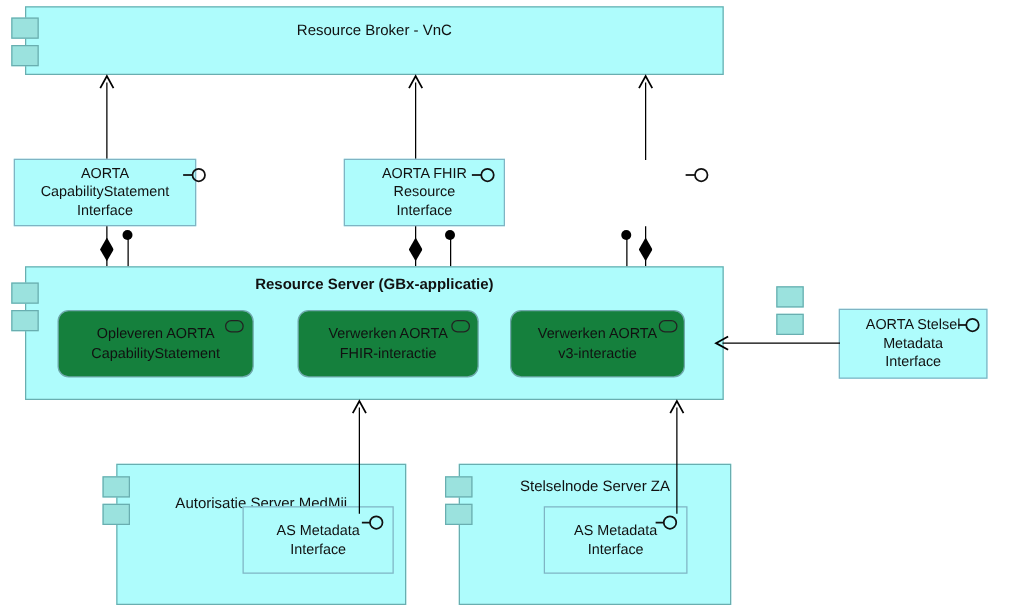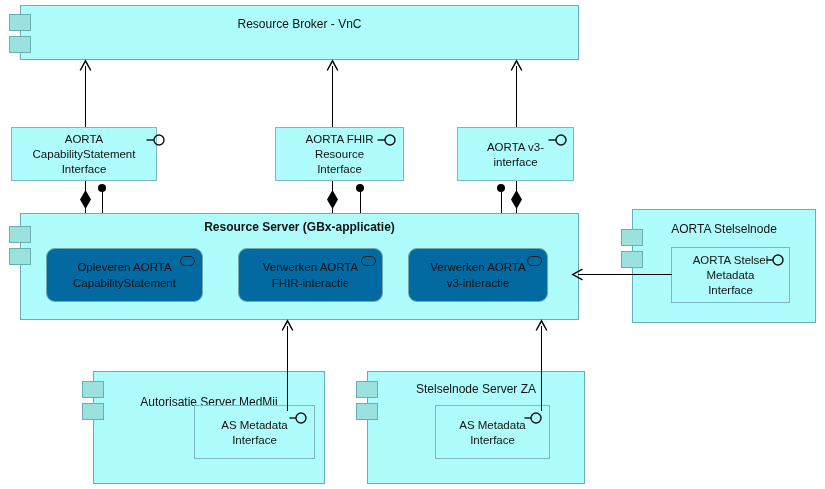--- a/index.html
+++ b/index.html
@@ -13,21 +13,21 @@
   .comp-title{position:absolute;left:0;right:0;text-align:center;font-size:12px;color:#111;line-height:13px;}
   .tab{position:absolute;width:22px;height:17px;background:#9BE2DE;border:1px solid #69AEB0;box-sizing:border-box;}
 
   
   .iface{position:absolute;background:#AEFCFC;border:1px solid #7FB4C4;box-sizing:border-box;
          display:flex;align-items:center;justify-content:center;}
   .iface-txt{font-size:11.5px;color:#111;line-height:15px;text-align:center;width:100%;padding:0 4px;box-sizing:border-box;}
   .lolli{position:absolute;pointer-events:none;}
 
   
-  .proc{position:absolute;background:#0369a1;border:1px solid #6FA9AC;border-radius:9px;box-sizing:border-box;}
+  .proc{position:absolute;background:#15803d;border:1px solid #6FA9AC;border-radius:9px;box-sizing:border-box;}
   .proc-txt{position:absolute;left:0;right:0;top:10px;text-align:center;font-size:11.5px;color:#111;line-height:16px;padding:0 6px;box-sizing:border-box;}
   .proc-ico{position:absolute;width:15px;height:10px;border:1.3px solid #222;border-radius:5px;box-sizing:border-box;}
 
   
   .ln{position:absolute;background:#000;}
   .vln{width:1.4px;}
   .hln{height:1.4px;}
   .ball{position:absolute;width:8px;height:8px;border-radius:50%;background:#000;}
   .diamond{position:absolute;width:11px;height:19px;background:#000;
            clip-path:polygon(50% 0,100% 50%,50% 100%,0 50%);}
@@ -80,26 +80,20 @@
       <span>AORTA FHIR</span><br>
       <span>Resource</span><br>
       <span>Interface</span>
     </div>
   </div>
   <svg class="lolli" style="left:377px;top:133px;width:22px;height:14px;" viewBox="0 0 22 14">
     <line x1="0.5" y1="7" x2="8" y2="7" stroke="#111" stroke-width="1.4"></line>
     <circle cx="13" cy="7" r="5" fill="none" stroke="#111" stroke-width="1.4"></circle>
   </svg>
 
-  <div class="iface" style="left:457px;top:127px;width:117px;height:54px;">
-    <div class="iface-txt" style="padding-top:2px;">
-      <span>AORTA v3-</span><br>
-      <span>interface</span>
-    </div>
-  </div>
   <svg class="lolli" style="left:548px;top:133px;width:22px;height:14px;" viewBox="0 0 22 14">
     <line x1="0.5" y1="7" x2="8" y2="7" stroke="#111" stroke-width="1.4"></line>
     <circle cx="13" cy="7" r="5" fill="none" stroke="#111" stroke-width="1.4"></circle>
   </svg>
 
   <div class="ln vln" style="left:85px;top:181px;height:32px;"></div>
   <div class="diamond" style="left:80px;top:190px;"></div>
 
   <div class="ball" style="left:98px;top:184px;"></div>
   <div class="ln vln" style="left:101.5px;top:188px;height:53px;"></div>
@@ -142,23 +136,20 @@
   <div class="proc-ico" style="left:361px;top:256px;"></div>
 
   <div class="proc" style="left:408px;top:248px;width:140px;height:54px;">
     <div class="proc-txt">
       <span>Verwerken AORTA</span><br>
       <span>v3-interactie</span>
     </div>
   </div>
   <div class="proc-ico" style="left:527px;top:256px;"></div>
 
-  <div class="component" style="left:632px;top:209px;width:184px;height:114px;">
-    <div class="comp-title" style="top:13px;">AORTA Stelselnode</div>
-  </div>
   <div class="tab" style="left:621px;top:229px;"></div>
   <div class="tab" style="left:621px;top:251px;"></div>
 
   <div class="iface" style="left:671px;top:247px;width:119px;height:56px;">
     <div class="iface-txt">
       <span>AORTA Stelsel</span><br>
       <span>Metadata</span><br>
       <span>Interface</span>
     </div>
   </div>

